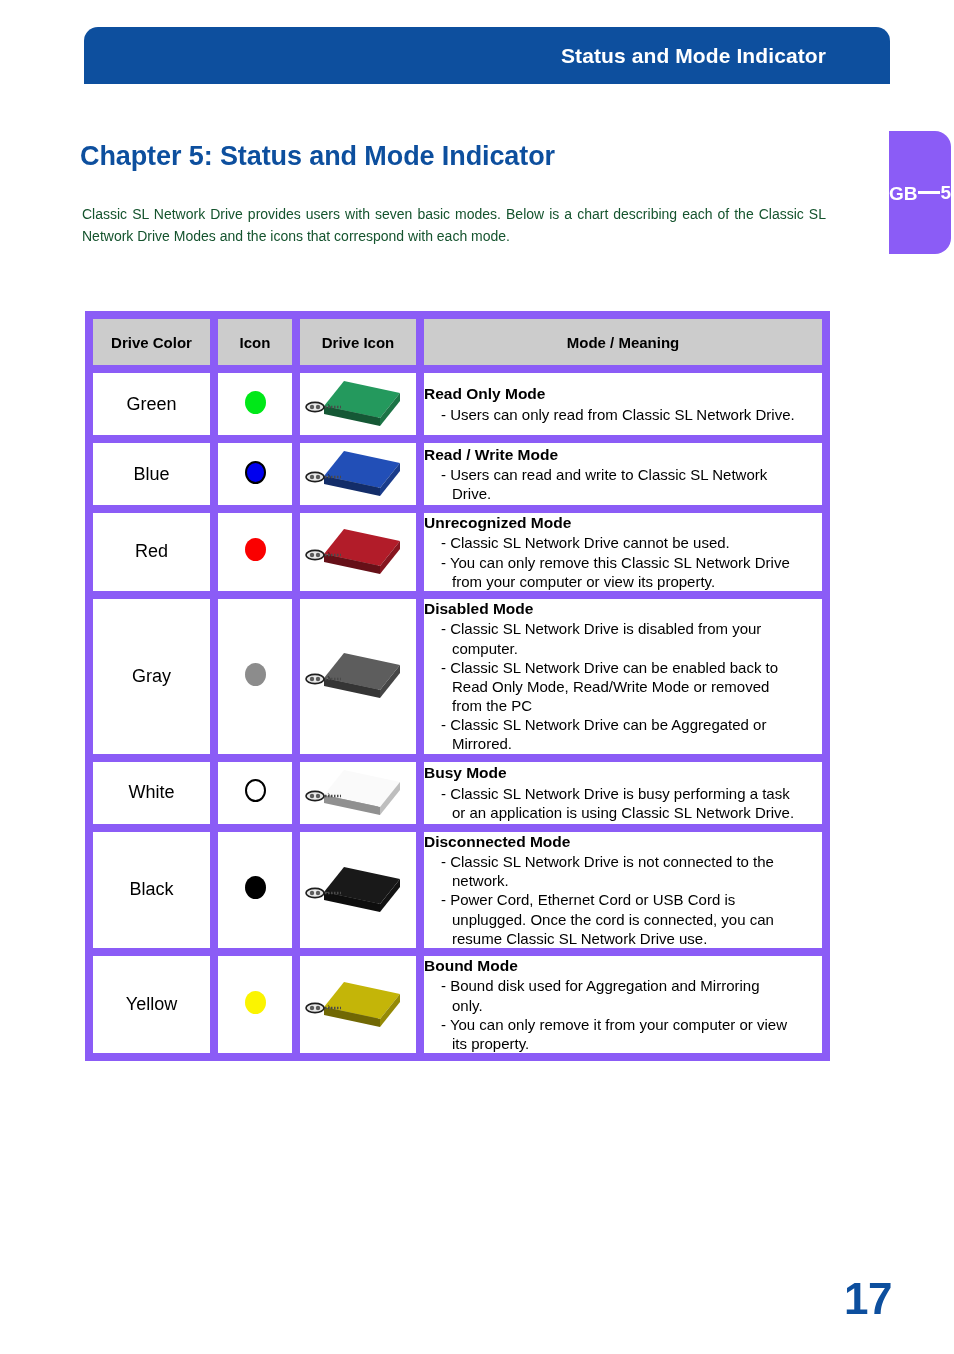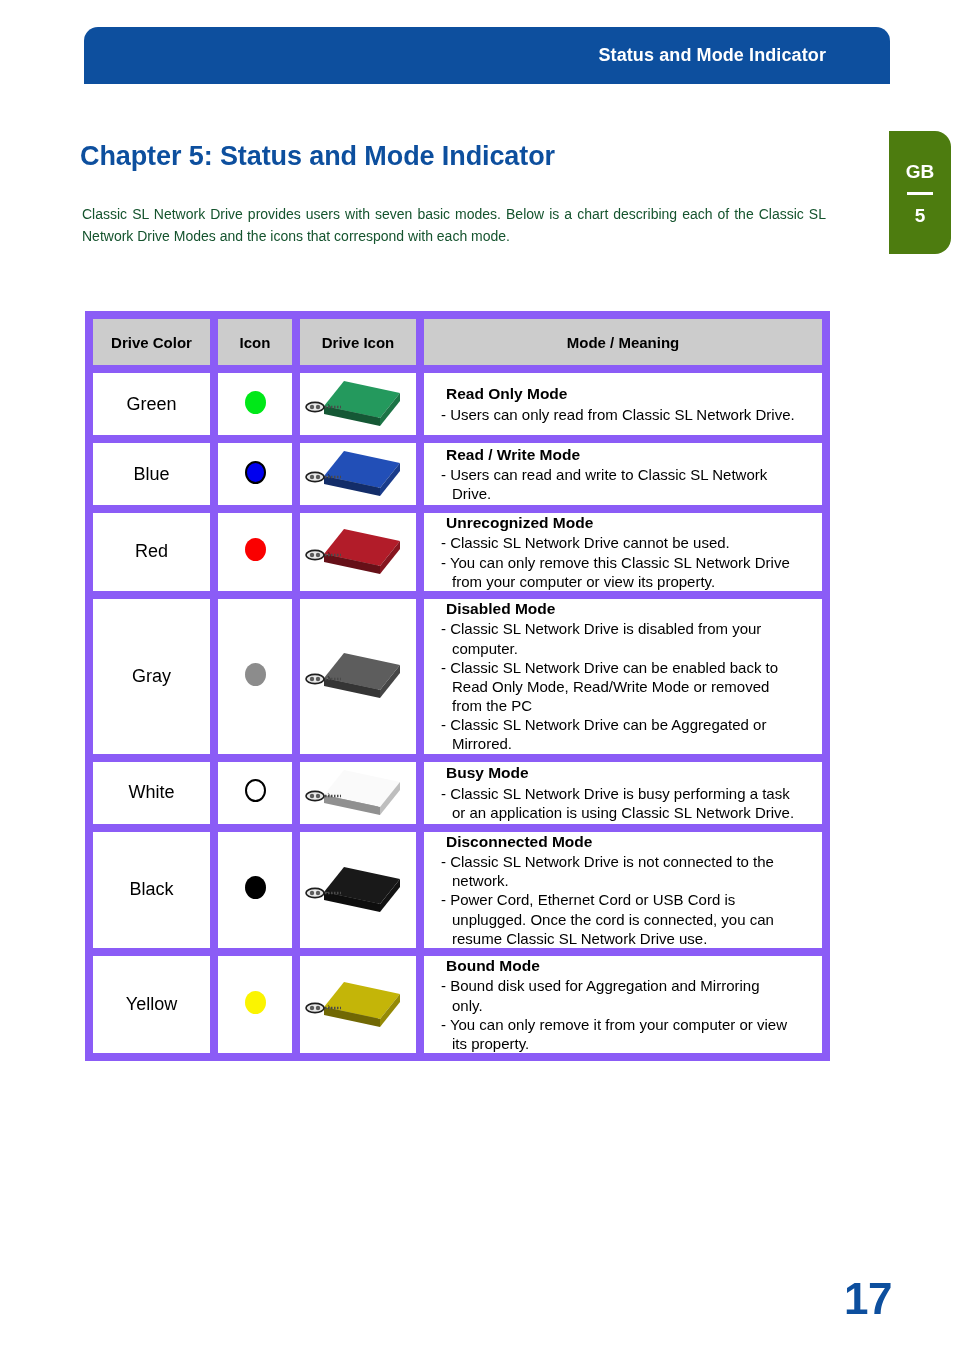--- a/index.html
+++ b/index.html
@@ -26,37 +26,36 @@
     background: #0d4f9e;
     border-radius: 14px 14px 0 0;
     box-sizing: border-box;
     display: flex;
     align-items: center;
     justify-content: flex-end;
     padding-right: 64px;
   }
   .header-bar-title {
     color: #ffffff;
-    font-size: 18px;
+    font-size: 21px;
     font-weight: 600;
     letter-spacing: 0.1px;
     white-space: nowrap;
   }
 
   
   .side-tab {
     position: absolute;
     left: 889px;
     top: 131px;
     width: 62px;
     height: 123px;
-    background: #4d7c0f;
+    background: #8b5cf6;
     border-radius: 0 16px 16px 0;
     display: flex;
-    flex-direction: column;
     align-items: center;
     justify-content: center;
     color: #ffffff;
   }
   .side-tab-lang {
     font-size: 19px;
     font-weight: bold;
     line-height: 1;
     margin-top: 2px;
   }
@@ -134,21 +133,20 @@
   }
   .cell-mode {
     padding: 7px 10px 8px 10px;
     vertical-align: middle;
   }
   .mode-name {
     font-size: 15.5px;
     font-weight: bold;
     line-height: 1.25;
     margin-bottom: 1px;
-    margin-left: 22px;
   }
   .mode-line {
     font-size: 15px;
     line-height: 1.28;
     padding-left: 11px;
     text-indent: -11px;
     white-space: pre-line;
     margin-left: 17px;
   }
 

